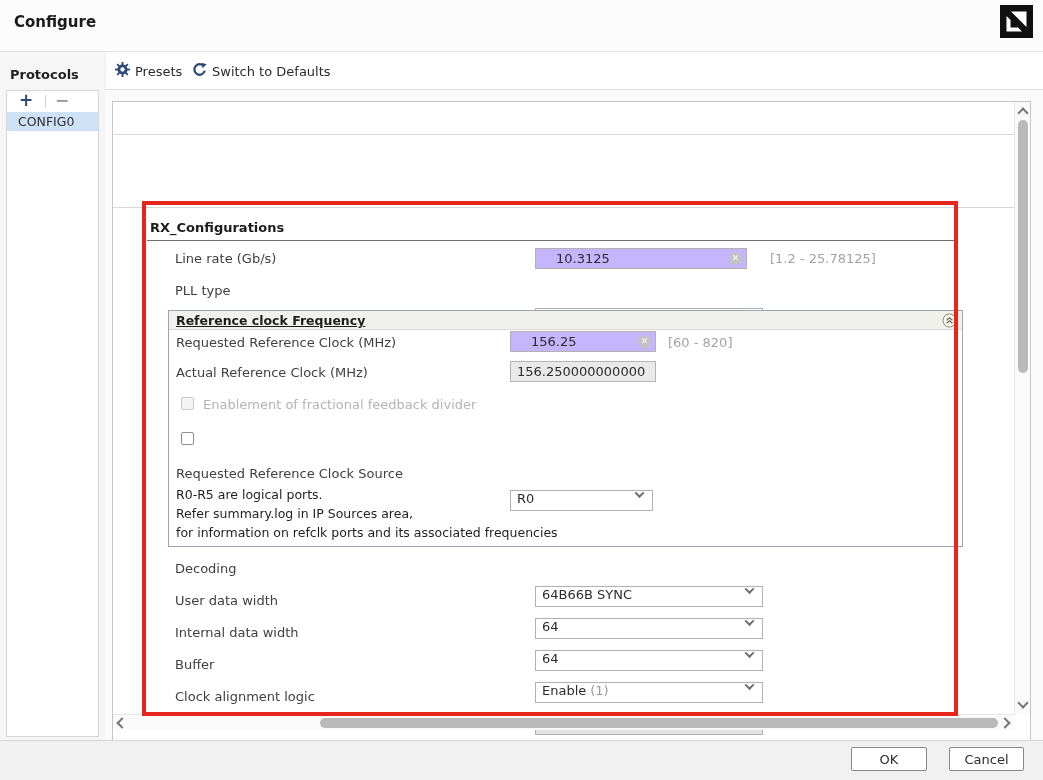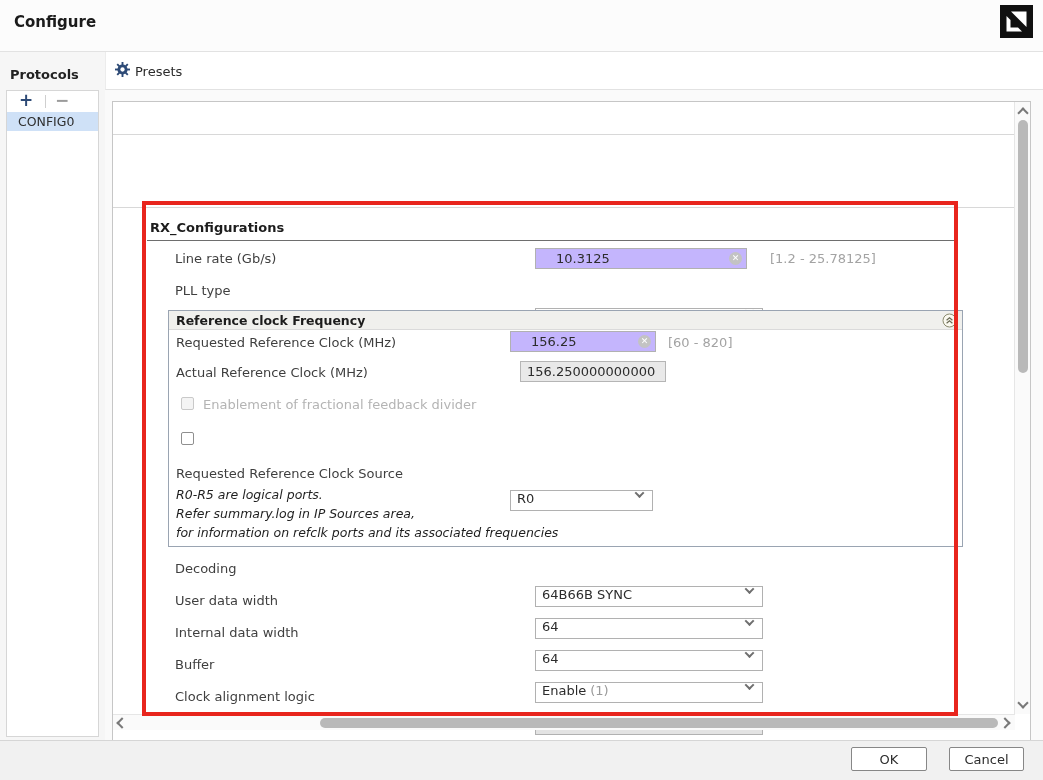--- a/index.html
+++ b/index.html
@@ -53,28 +53,28 @@
   .tselect { position:absolute; height:21px; border:1px solid #b1b1b1; background:#fff; display:flex; align-items:flex-start; justify-content:space-between; padding:0 9px 0 6px; cursor:pointer; color:#2c2c2c;margin-top:28px; }
   .chev { width:7px; height:7px; border-left:2px solid #6f6f6f; border-bottom:2px solid #6f6f6f; transform:rotate(-45deg) translate(1px,-1px); flex:none; }
   .tselect.disabled { background:#e3e3e3; color:#4a4a4a; cursor:default; }
   .tselect.disabled .chev { border-color:#a4a4a4; }
   .sfx { color:#9a9a9a; margin-left:4px; }
 
   .rofield { position:absolute; height:21px; line-height:19px; border:1px solid #b5b5b5; background:#e9e9e9; padding:0 6px; color:#2c2c2c; }
 
   .ref-panel { position:absolute; left:55px; top:208px; width:795px; height:237px; border:1px solid #9aa4b2; background:#fff; }
   .ref-header { position:absolute; left:0; top:0; width:100%; height:19px; background:#f0f0ed; border-bottom:1px solid #dadada; }
-  .ref-title { position:absolute; left:7px; top:2px; font-weight:bold; font-size:12.5px; color:#1c1c1c; }
+  .ref-title { position:absolute; left:7px; top:2px; font-weight:bold; font-size:12.5px; color:#1c1c1c;text-decoration:underline; }
   .collapse-ic { position:absolute; right:5px; top:2px; width:15px; height:15px; cursor:pointer; }
 
   .cb { position:absolute; width:13px; height:13px; border:1px solid #8f8f8f; border-radius:2px; background:#fff; cursor:pointer; }
   .cb.disabled { border-color:#c9c9c9; background:#f4f4f4; cursor:default; }
 
   .note { position:absolute; left:7px; top:174px; }
-  .note-line { display:block; line-height:19px; font-size:12.5px; color:#1f1f1f; white-space:nowrap;font-style:italic; }
+  .note-line { display:block; line-height:19px; font-size:12.5px; color:#1f1f1f; white-space:nowrap; }
 
   
   .vscroll { position:absolute; right:0; top:0; width:16px; height:612px; background:#fafafa; border-left:1px solid #e6e6e6; }
   .vthumb { position:absolute; left:3px; top:18px; width:10px; height:253px; background:#b9b9b9; border-radius:5px; cursor:pointer; }
   .hscroll { position:absolute; left:0; top:612px; width:902px; height:16px; background:#fafafa; border-top:1px solid #e6e6e6; }
   .hthumb { position:absolute; left:207px; top:3px; width:678px; height:10px; background:#b9b9b9; border-radius:5px; cursor:pointer; }
   .sarrow { position:absolute; width:8px; height:8px; border-left:2px solid #787878; border-bottom:2px solid #787878; cursor:pointer; }
   .arr-up   { left:4px; top:7px;   transform:rotate(135deg); }
   .arr-down { left:4px; top:597px; transform:rotate(-45deg); }
   .arr-left { left:5px; top:4px;   transform:rotate(45deg); }
@@ -126,20 +126,29 @@
             <rect x="0" y="7" width="16" height="2"></rect>
             <rect x="7" y="0" width="2" height="16" transform="rotate(45 8 8)"></rect>
             <rect x="0" y="7" width="16" height="2" transform="rotate(45 8 8)"></rect>
             <circle cx="8" cy="8" r="5.4"></circle>
           </g>
           <circle cx="8" cy="8" r="2.3" fill="#fff"></circle>
         </svg>
       </span>
       <span>Presets</span>
     </span>
+    <span class="tool-item tool-switch">
+      <span style="color:var(--icon-navy,#2d4a76)">
+        <svg width="15" height="15" viewBox="0 0 16 16">
+          <path d="M12.6 4.6 A5.6 5.6 0 1 0 13.6 9.2" fill="none" stroke="currentColor" stroke-width="2.4"></path>
+          <polygon points="10.2,0.8 15.6,2.4 11.4,6.6" fill="currentColor"></polygon>
+        </svg>
+      </span>
+      <span>Switch to Defaults</span>
+    </span>
   </div>
 
   <div class="content">
     <div class="main-panel">
       <div class="sep sep1"></div>
       <div class="sep sep2"></div>
 
       <span class="rx-title">RX_Configurations</span>
       <div class="rx-underline"></div>
 
@@ -169,21 +178,21 @@
         </div>
 
         <span class="flabel" style="left:7px; top:24px;">Requested Reference Clock (MHz)</span>
         <div class="tinput" style="left:341px; top:20px; width:146px;">
           <input value="156.25" style="">
           <span class="clear-ic">✕</span>
         </div>
         <span class="range" style="left:499px; top:24px;">[60 - 820]</span>
 
         <span class="flabel" style="left:7px; top:54px;">Actual Reference Clock (MHz)</span>
-        <span class="rofield" style="left:341px; top:50px; width:146px;margin-left:10px;">156.250000000000</span>
+        <span class="rofield" style="left:341px; top:50px; width:146px;">156.250000000000</span>
 
         <span class="cb disabled" style="left:12px; top:86px;"></span>
         <span class="flabel dis" style="left:34px; top:86px;">Enablement of fractional feedback divider</span>
 
         <span class="cb" style="left:12px; top:121px;"></span>
 
         <span class="flabel" style="left:7px; top:155px;">Requested Reference Clock Source</span>
         <div class="tselect" style="left:341px; top:151px; width:143px;">
           <span>R0</span>
           <span class="chev"></span>

